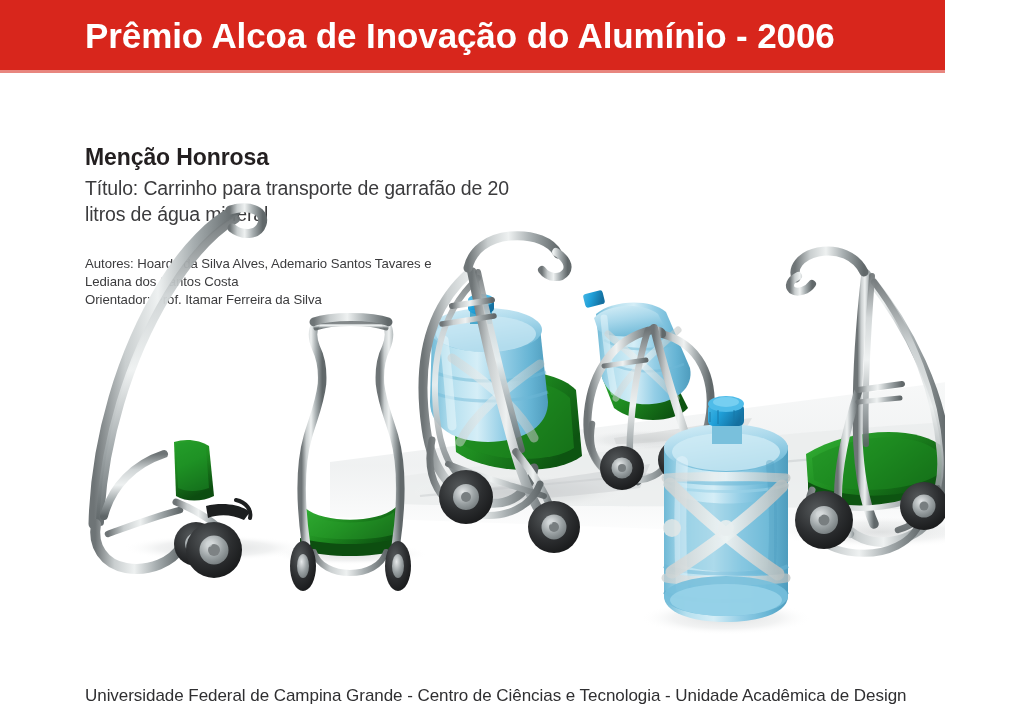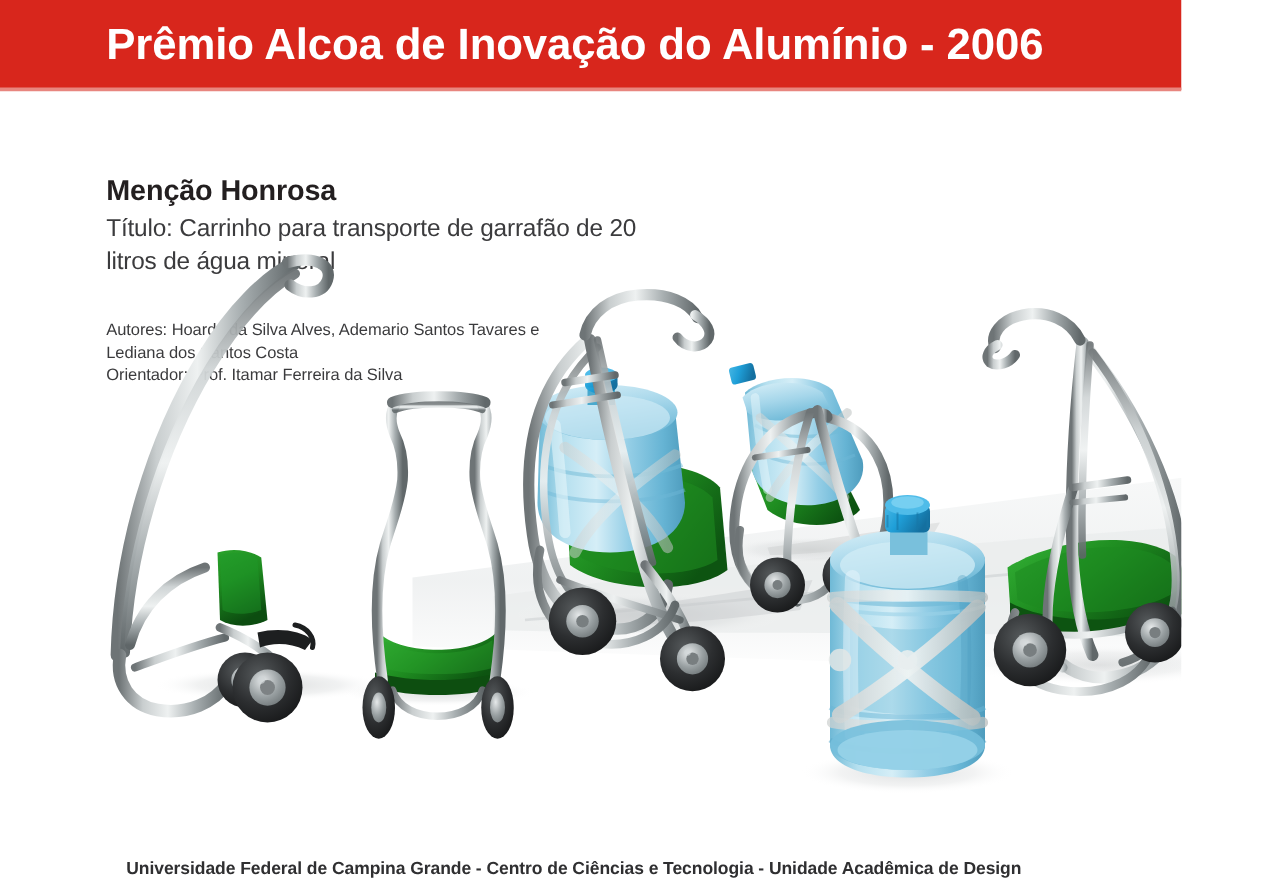--- a/index.html
+++ b/index.html
@@ -55,21 +55,21 @@
     left: 85px;
     top: 138px;
     width: 460px;
   }
   #award-label {
     font-size: 23px;
     font-weight: bold;
     color: #231f20;
     line-height: 28px;
     letter-spacing: -0.1px;
-    margin: 0 0 4px 0;
+    margin: 5px 0 4px 0;
   }
   #project-title {
     font-size: 19.5px;
     font-weight: normal;
     color: #3b3b3d;
     line-height: 26px;
     letter-spacing: -0.15px;
     margin: 0;
     max-width: 440px;
   }
@@ -81,27 +81,26 @@
     font-size: 13.2px;
     line-height: 18px;
     color: #3b3b3d;
     letter-spacing: -0.05px;
   }
   #credits .line { display: block; }
 
   
   #footer-text {
     position: absolute;
-    left: 101px;
+    left: 85px;
     top: 686px;
-    font-size: 14px;
+    font-size: 17px;
     color: #2f2f31;
     letter-spacing: -0.05px;
     white-space: nowrap;
-    font-weight: bold;
   }
 
   
   #renders {
     position: absolute;
     left: 0;
     top: 72px;
     width: 1024px;
     height: 600px;
     pointer-events: none;

